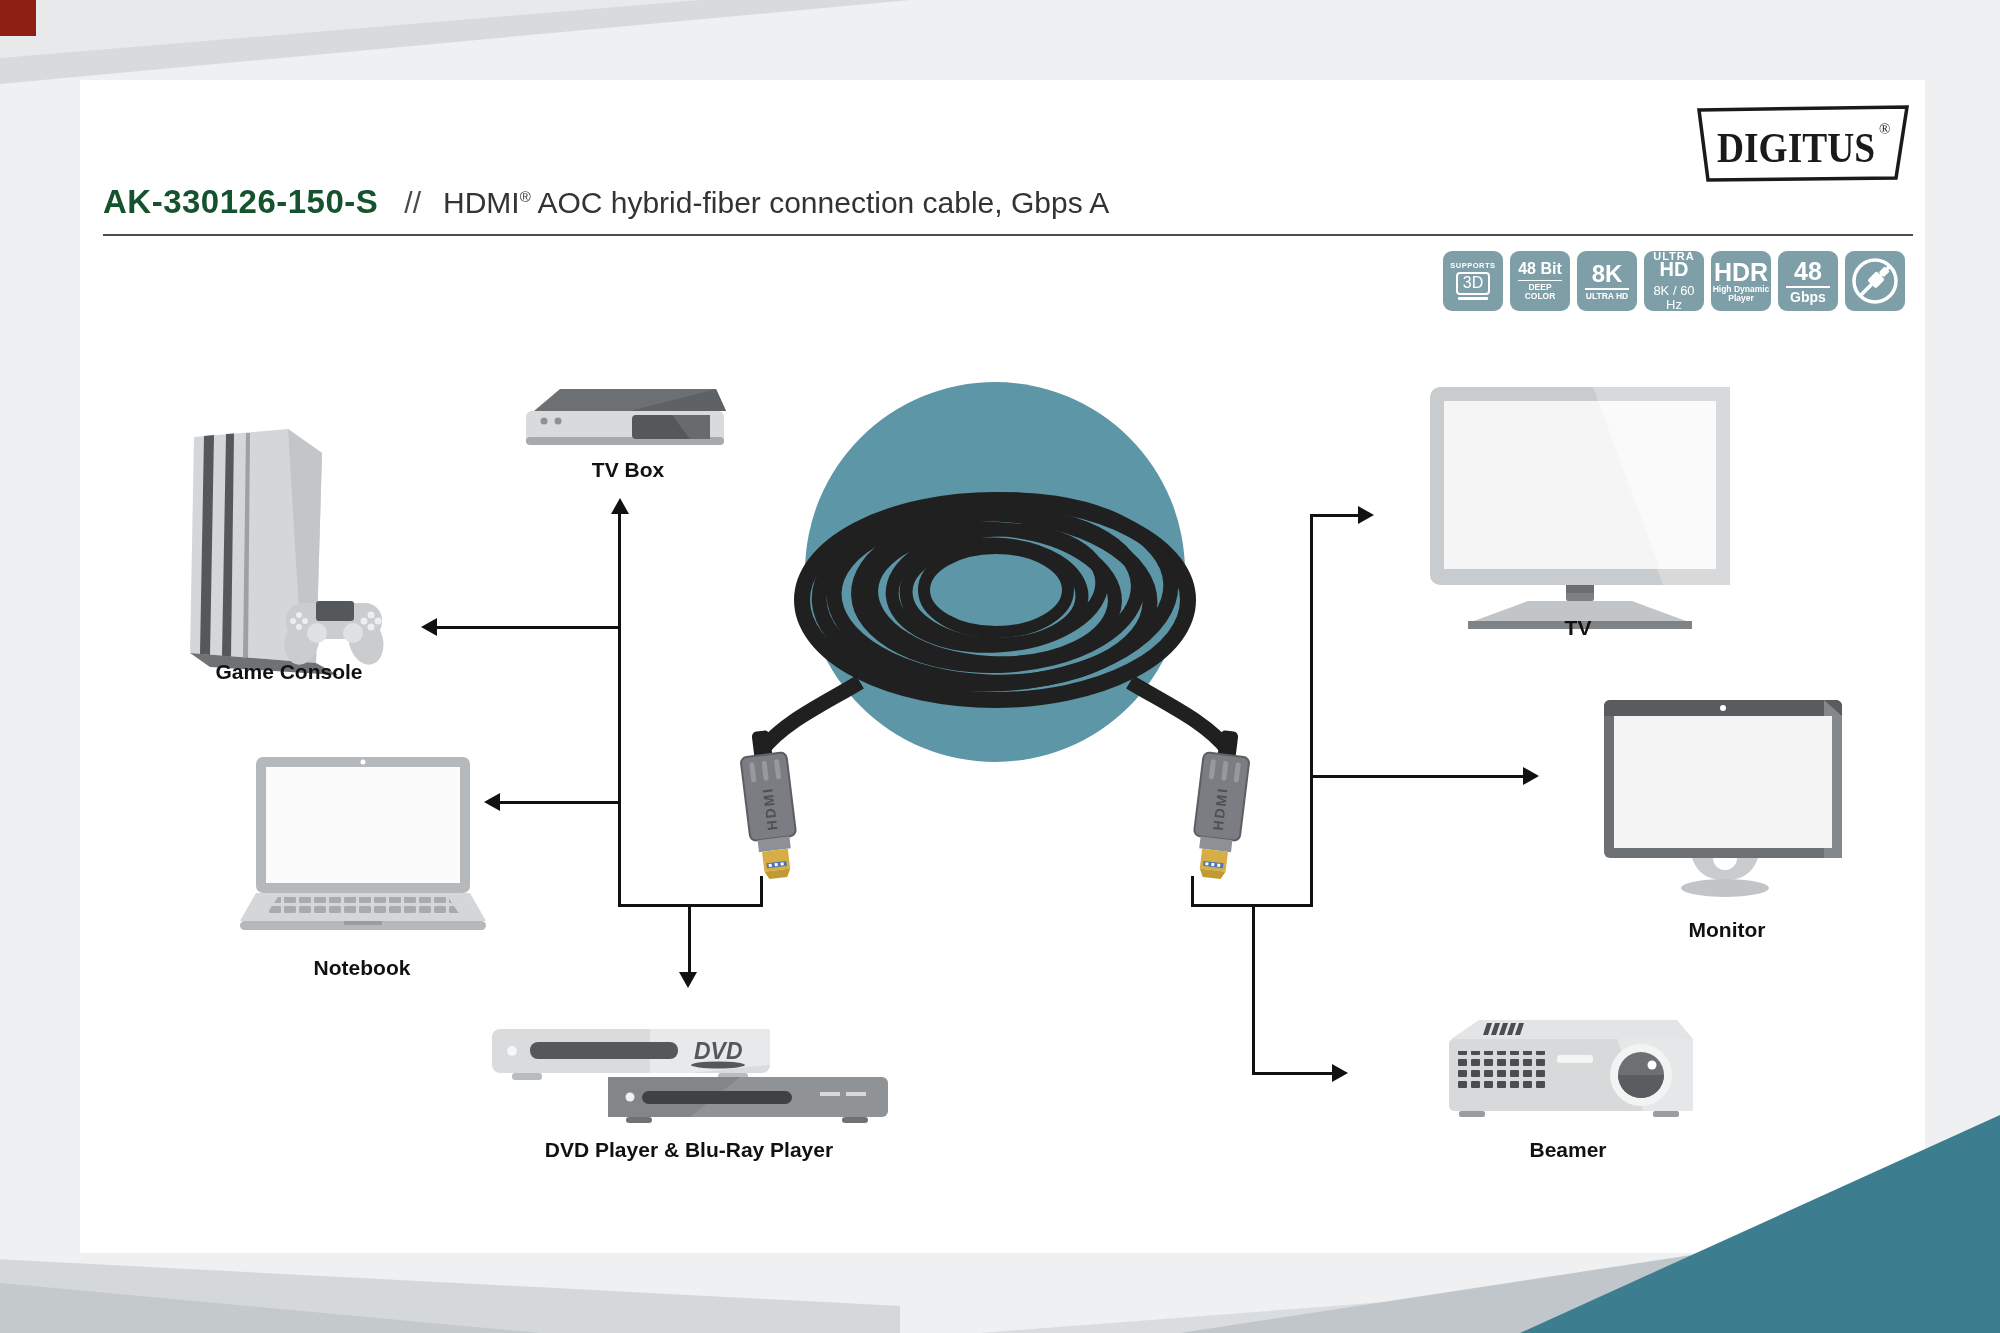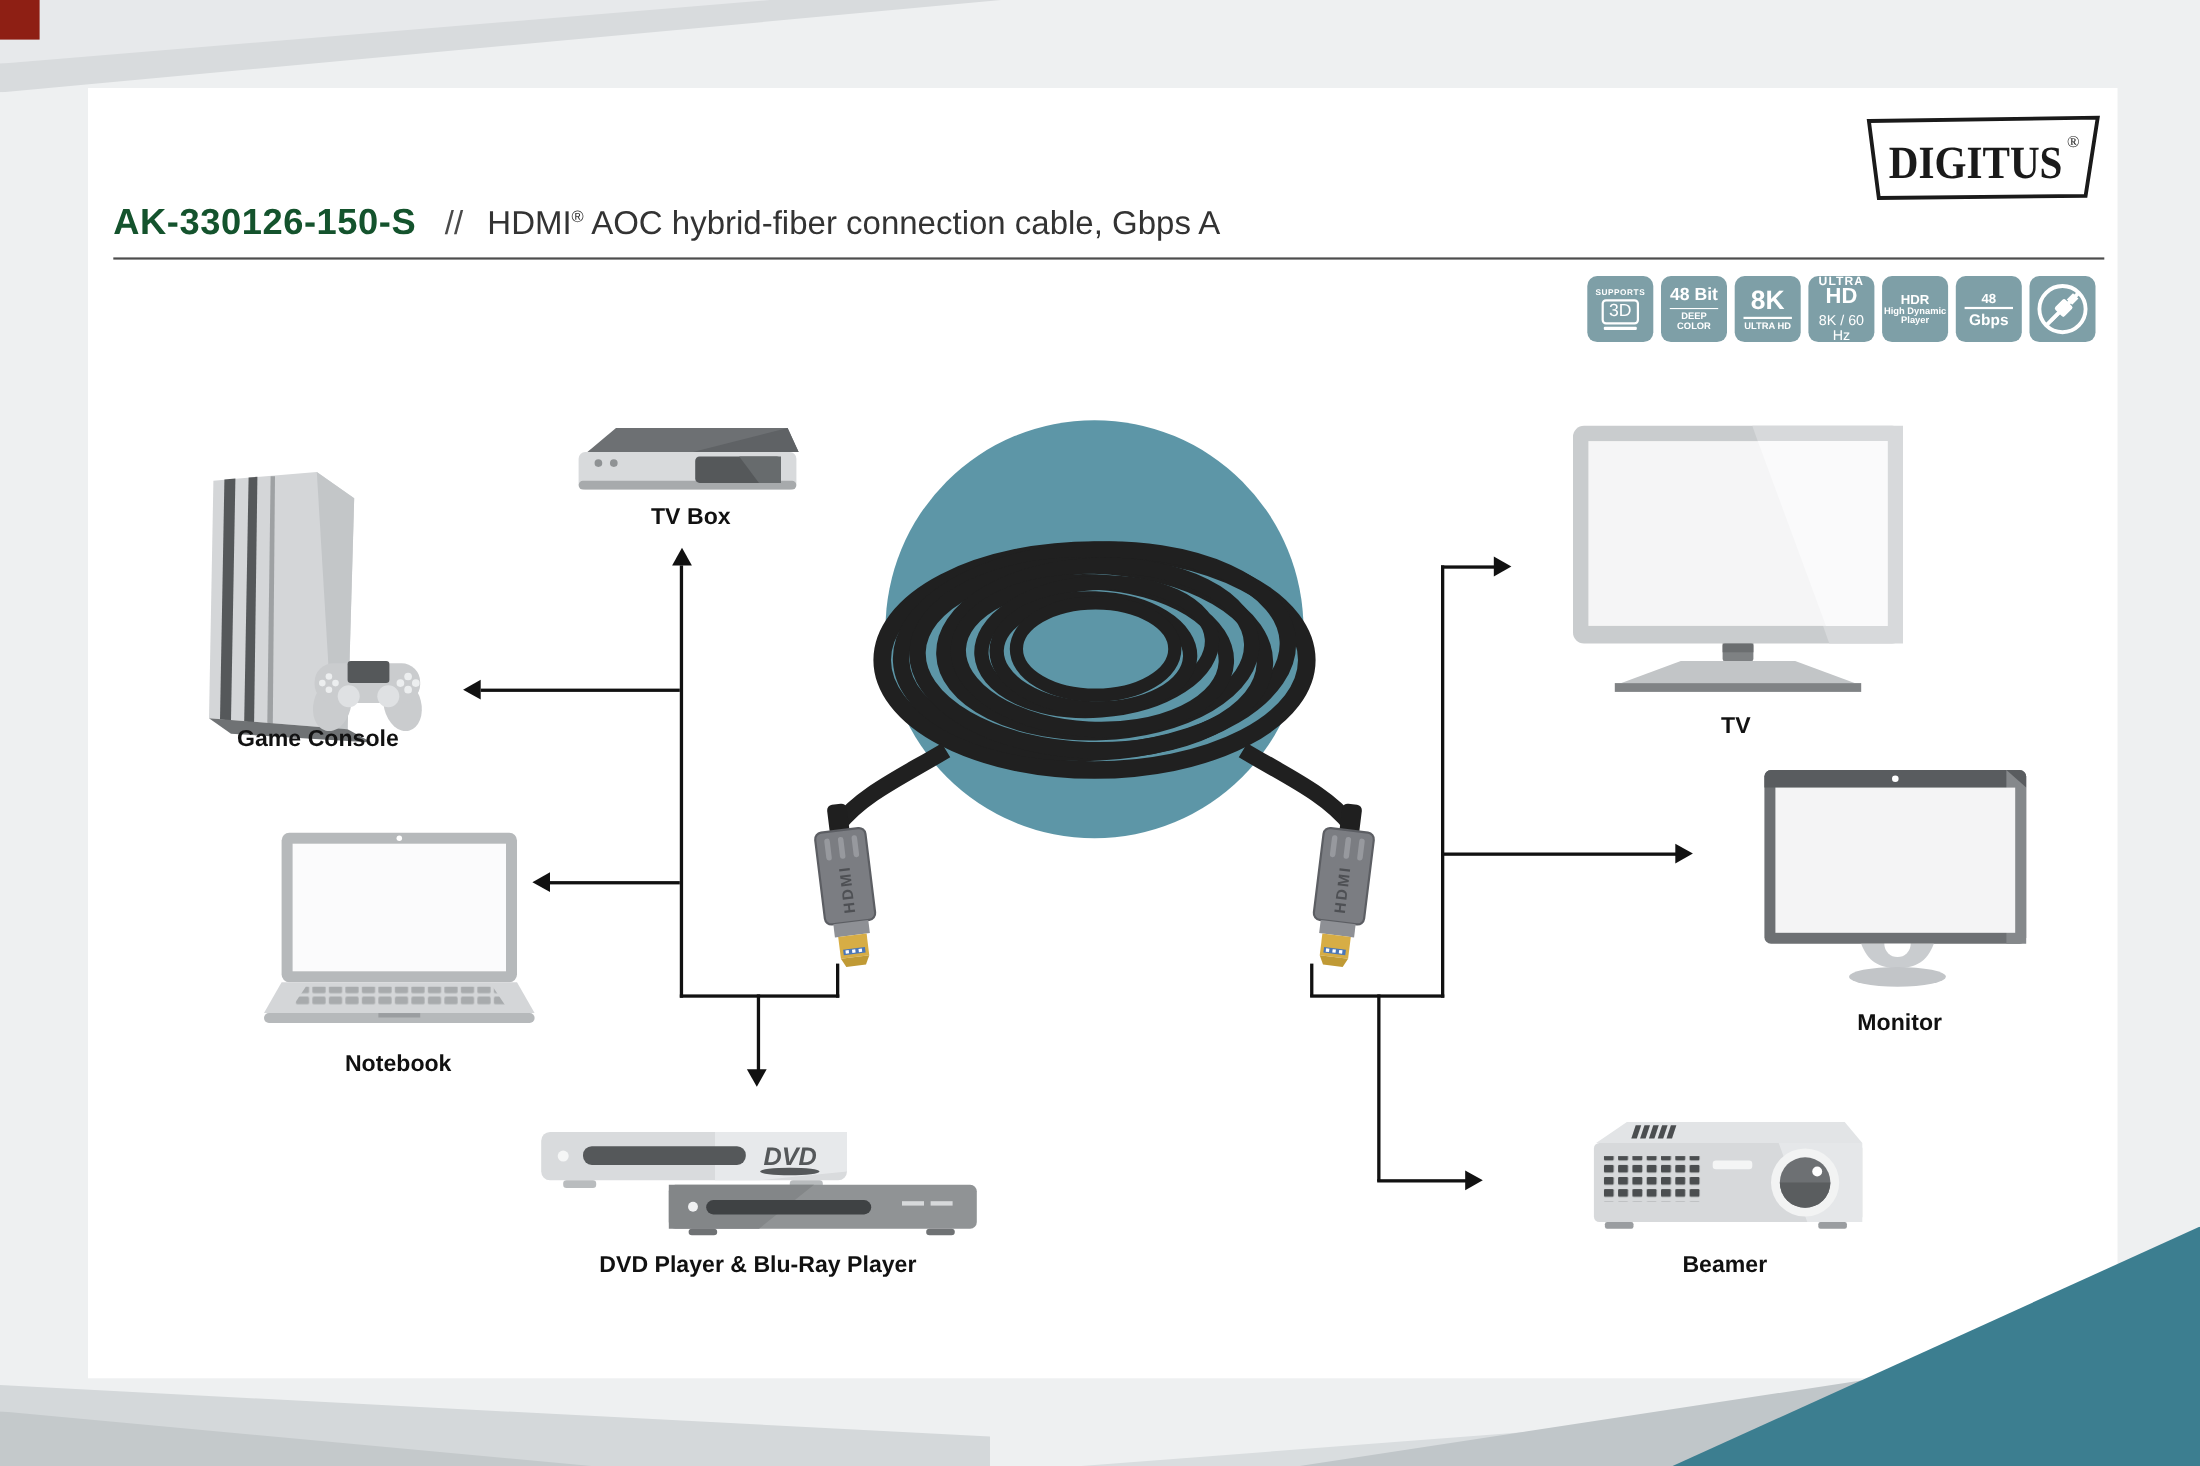--- a/index.html
+++ b/index.html
@@ -20,21 +20,21 @@
   
   #badge-row{left:1443px;top:237px;display:flex;gap:7px;}
   .badge{width:60px;height:60px;background:#7e9fa7;border-radius:9px;color:#fff;
          display:flex;flex-direction:column;align-items:center;justify-content:center;
          text-align:center;line-height:1.05;flex:0 0 auto;margin-top:14px;}
   .b-top{font-size:7.5px;font-weight:bold;letter-spacing:.5px;margin-bottom:2px;}
   .b-tv{border:2.5px solid #fff;border-radius:4px;padding:1px 5px;font-weight:normal;font-size:16px;}
   .b-stand{width:30px;height:3px;background:#fff;margin-top:2px;border-radius:1px;}
   .b-main{font-size:24px;font-weight:bold;}
   .b-main-sm{font-size:16px;font-weight:bold;}
-  .b-main-md{font-size:12px;font-weight:bold;}
+  .b-main-md{font-size:25px;font-weight:bold;}
   .b-line1{font-size:11px;font-weight:bold;letter-spacing:1px;}
   .b-line2{font-size:20px;font-weight:bold;margin-top:-3px;}
   .b-sep{width:44px;height:1.5px;background:#fff;margin:2px 0;}
   .b-sub{font-size:8.5px;font-weight:bold;}
   .b-sub-xs{font-size:13px;font-weight:normal;}
   .b-gbps{font-size:14px;font-weight:bold;}
   
   .l{position:absolute;background:#111;}
   .ah{position:absolute;width:0;height:0;border-style:solid;}
   .ah.up{border-width:0 9px 16px 9px;border-color:transparent transparent #111 transparent;}
@@ -269,21 +269,21 @@
   <svg class="abs" style="left:1428px;top:385px;" width="310" height="250" viewBox="0 0 310 250">
     <rect x="2" y="2" width="300" height="198" rx="10" fill="#c9ccce"></rect>
     <polygon points="165,2 302,2 302,200 235,200" fill="#d7d9db"></polygon>
     <rect x="16" y="16" width="272" height="168" fill="#f5f5f6"></rect>
     <polygon points="170,16 288,16 288,184 232,184" fill="#fafafb"></polygon>
     <rect x="138" y="200" width="28" height="16" rx="2" fill="#7e8183"></rect>
     <rect x="138" y="200" width="28" height="8" fill="#6b6e70"></rect>
     <polygon points="100,216 204,216 258,236 46,236" fill="#c2c5c7"></polygon>
     <rect x="40" y="236" width="224" height="8" fill="#808385"></rect>
   </svg>
-  <div class="dev-label" style="left:1578px;top:648px;">TV</div>
+  <div class="dev-label" style="left:1578px;top:616px;">TV</div>
 
   <svg class="abs" style="left:1602px;top:698px;" width="250" height="212" viewBox="0 0 250 212">
     <rect x="2" y="2" width="238" height="158" rx="6" fill="#6d7073"></rect>
     <path d="M8 2 h226 a6 6 0 0 1 6 6 v10 H2 V8 a6 6 0 0 1 6-6 Z" fill="#595c5f"></path>
     <polygon points="222,2 240,18 240,160 222,160" fill="#85888b"></polygon>
     <circle cx="121" cy="10" r="3" fill="#fff"></circle>
     <rect x="12" y="18" width="218" height="132" fill="#f4f4f5"></rect>
     <path d="M90 160 L156 160 C150 176 140 182 123 182 C106 182 96 176 90 160 Z" fill="#c9cccf"></path>
     <path d="M111 160 a12 12 0 0 0 24 0 Z" fill="#ffffff"></path>
     <ellipse cx="123" cy="190" rx="44" ry="9" fill="#c2c5c8"></ellipse>

